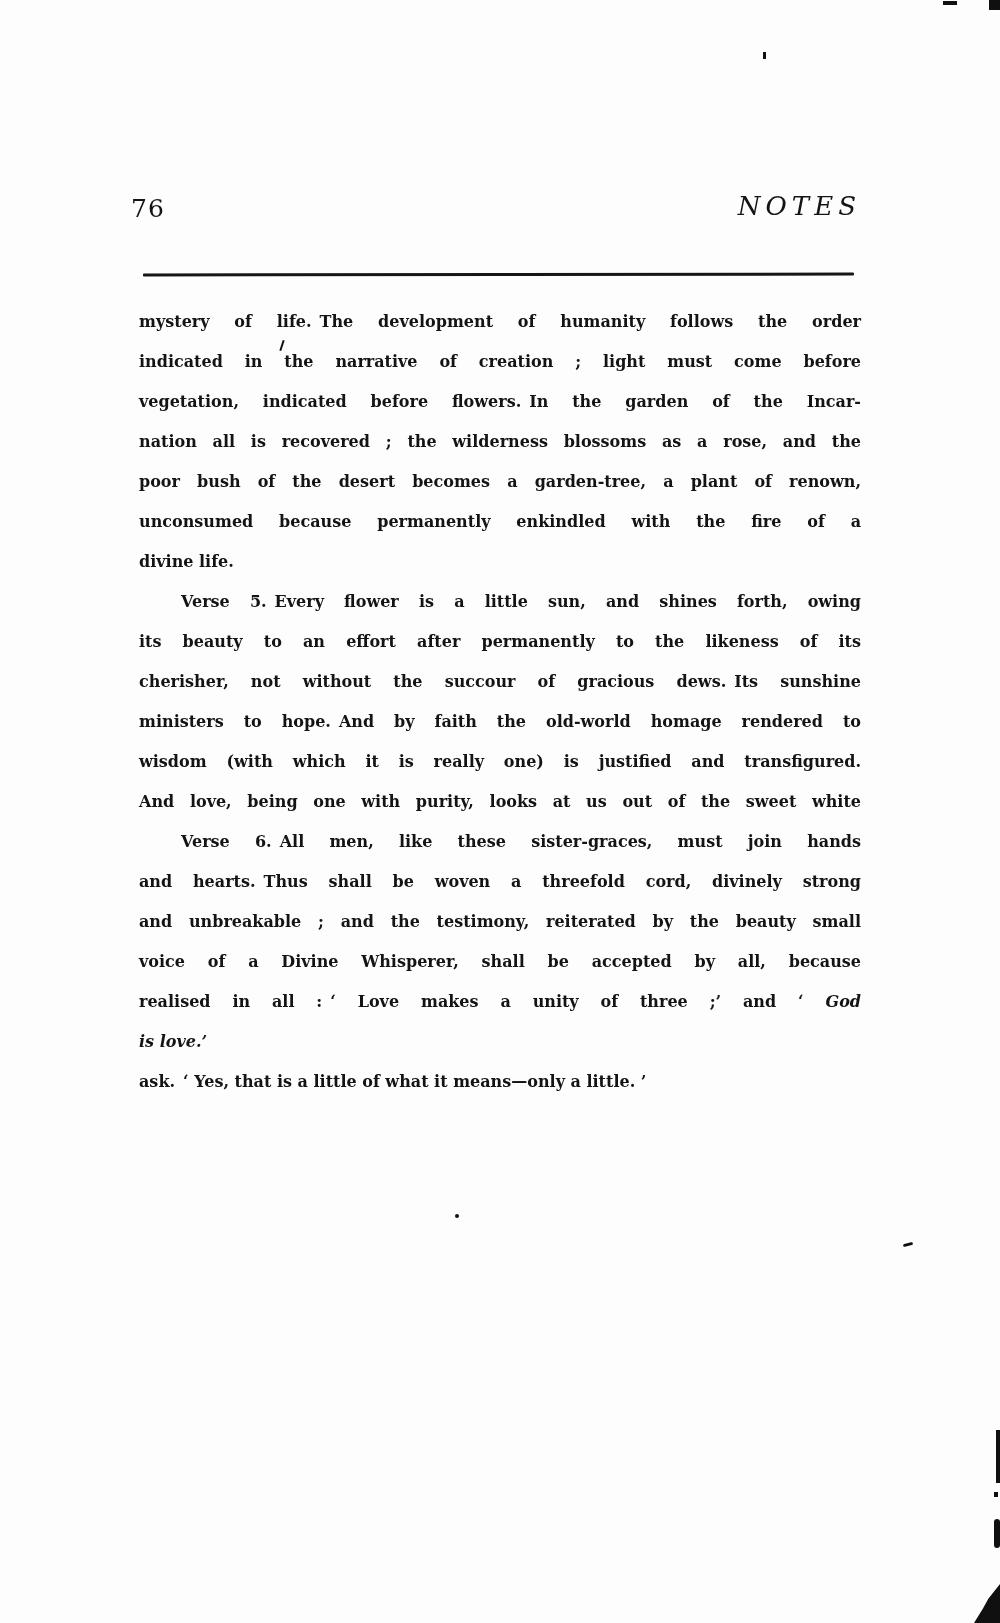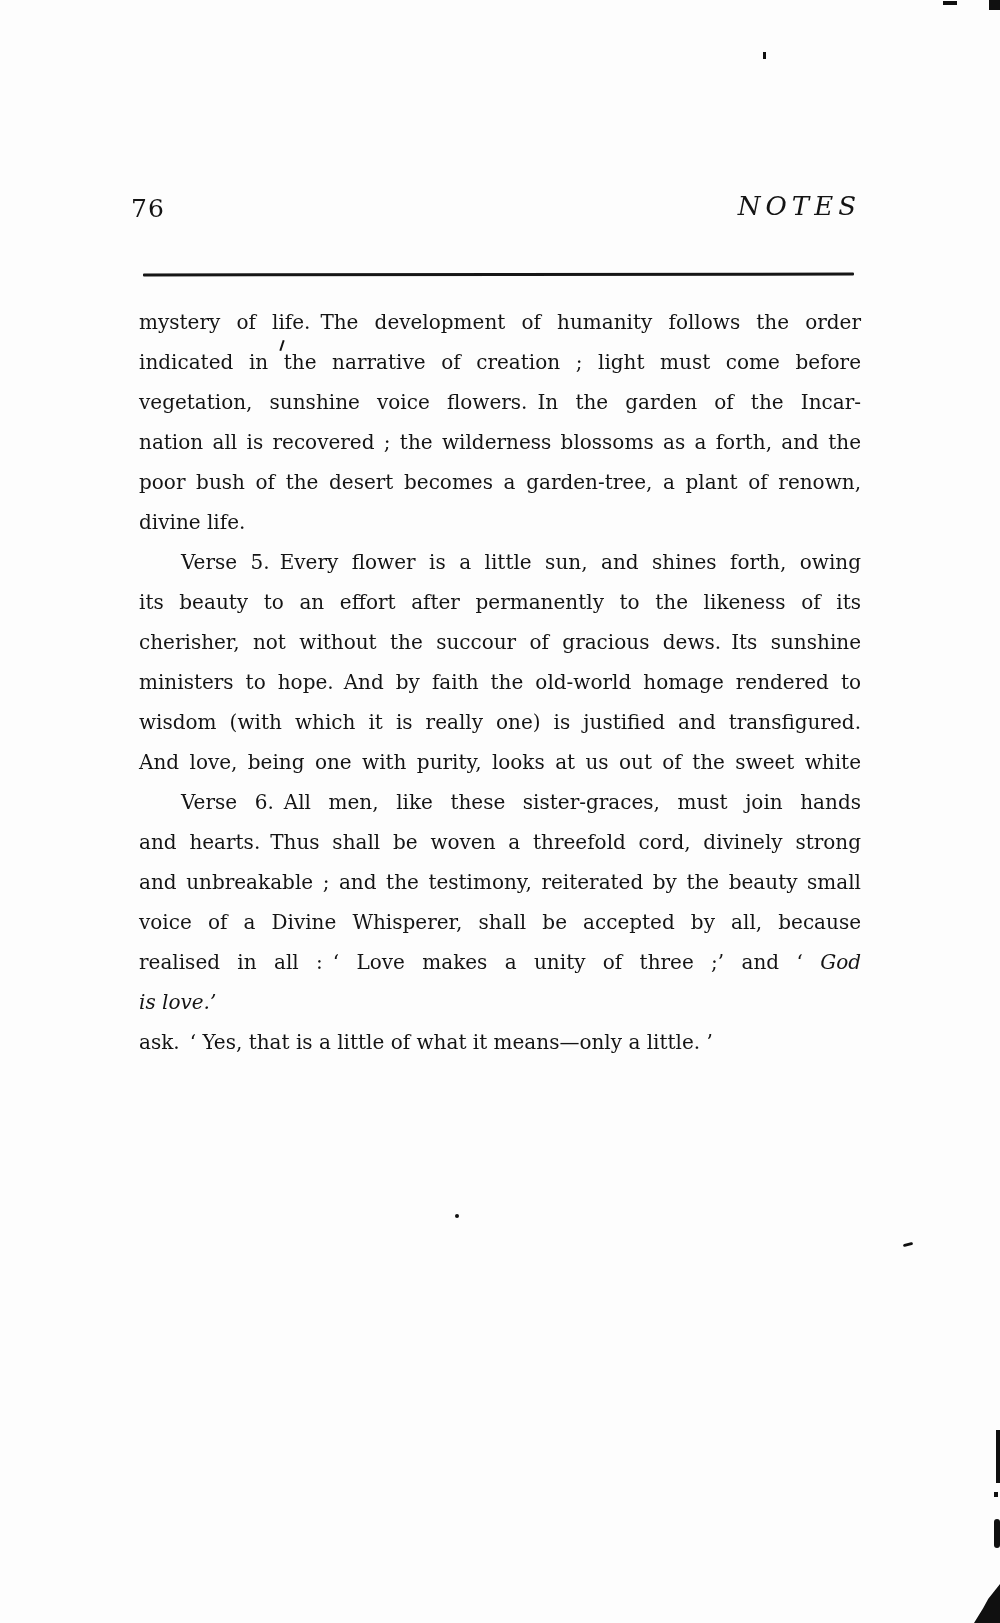--- a/index.html
+++ b/index.html
@@ -28,21 +28,21 @@
   }
   .head-rule {
     position: absolute; left: 143px; top: 273px;
     width: 711px; height: 3px; background: #161616;
     border-radius: 1px;
     transform: rotate(-0.08deg);
   }
   
   .text-block {
     position: absolute; left: 139px; top: 302px; width: 722px;
-    font-size: 20px; line-height: 40px;
+    font-size: 16px; line-height: 40px; font-weight: bold;
   }
   .line {
     text-align: justify;
     text-align-last: justify;
     white-space: normal;
     height: 40px;
   }
   .line.last { text-align-last: left; }
   .line.indent { text-indent: 42px; }
   .it { font-style: italic; }
@@ -69,23 +69,24 @@
 
   <div class="page-number">76</div>
 
   <div class="running-head">NOTES</div>
 
   <div class="head-rule"></div>
 
   <div class="text-block">
       <div class="line"><span>mystery of life. The development of humanity follows the order</span></div>
       <div class="line"><span>indicated in the narrative of creation ; light must come before</span></div>
-      <div class="line"><span>vegetation, sunshine voice flowers. In the garden of the Incar-</span></div>
-      <div class="line"><span>nation all is recovered ; the wilderness blossoms as a forth, and the</span></div>
+      <div class="line"><span>vegetation, indicated before flowers. In the garden of the Incar-</span></div>
+      <div class="line"><span>nation all is recovered ; the wilderness blossoms as a rose, and the</span></div>
       <div class="line"><span>poor bush of the desert becomes a garden-tree, a plant of renown,</span></div>
+      <div class="line"><span>unconsumed because permanently enkindled with the fire of a</span></div>
       <div class="line last"><span>divine life.</span></div>
       <div class="line indent"><span>Verse 5. Every flower is a little sun, and shines forth, owing</span></div>
       <div class="line"><span>its beauty to an effort after permanently to the likeness of its</span></div>
       <div class="line"><span>cherisher, not without the succour of gracious dews. Its sunshine</span></div>
       <div class="line"><span>ministers to hope. And by faith the old-world homage rendered to</span></div>
       <div class="line"><span>wisdom (with which it is really one) is justified and transfigured.</span></div>
       <div class="line"><span>And love, being one with purity, looks at us out of the sweet white</span></div>
       <div class="line indent"><span>Verse 6. All men, like these sister-graces, must join hands</span></div>
       <div class="line"><span>and hearts. Thus shall be woven a threefold cord, divinely strong</span></div>
       <div class="line"><span>and unbreakable ; and the testimony, reiterated by the beauty small</span></div>

